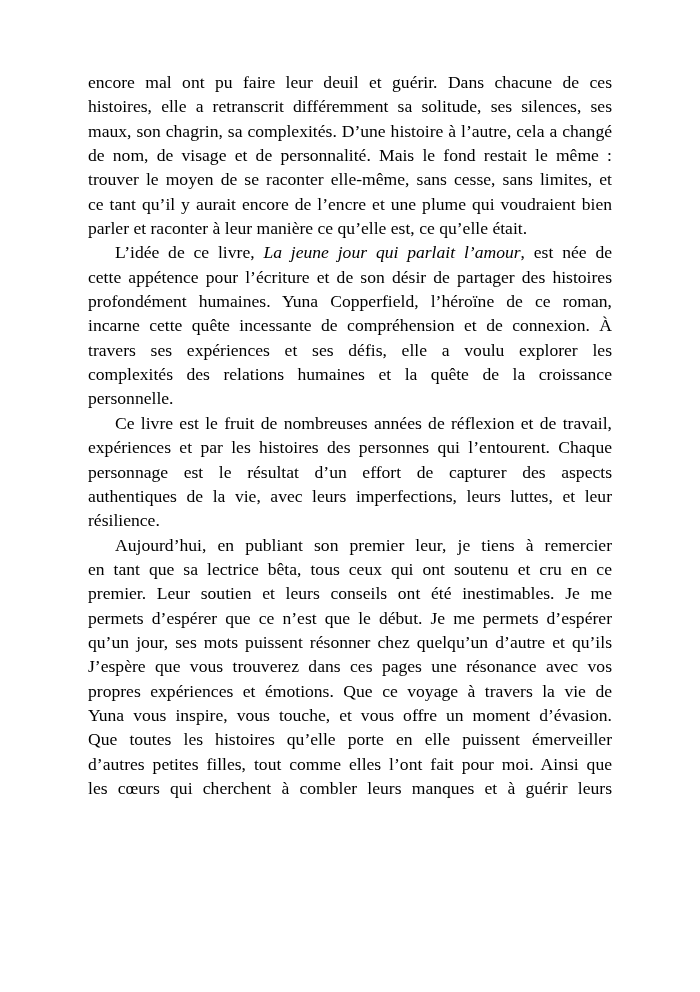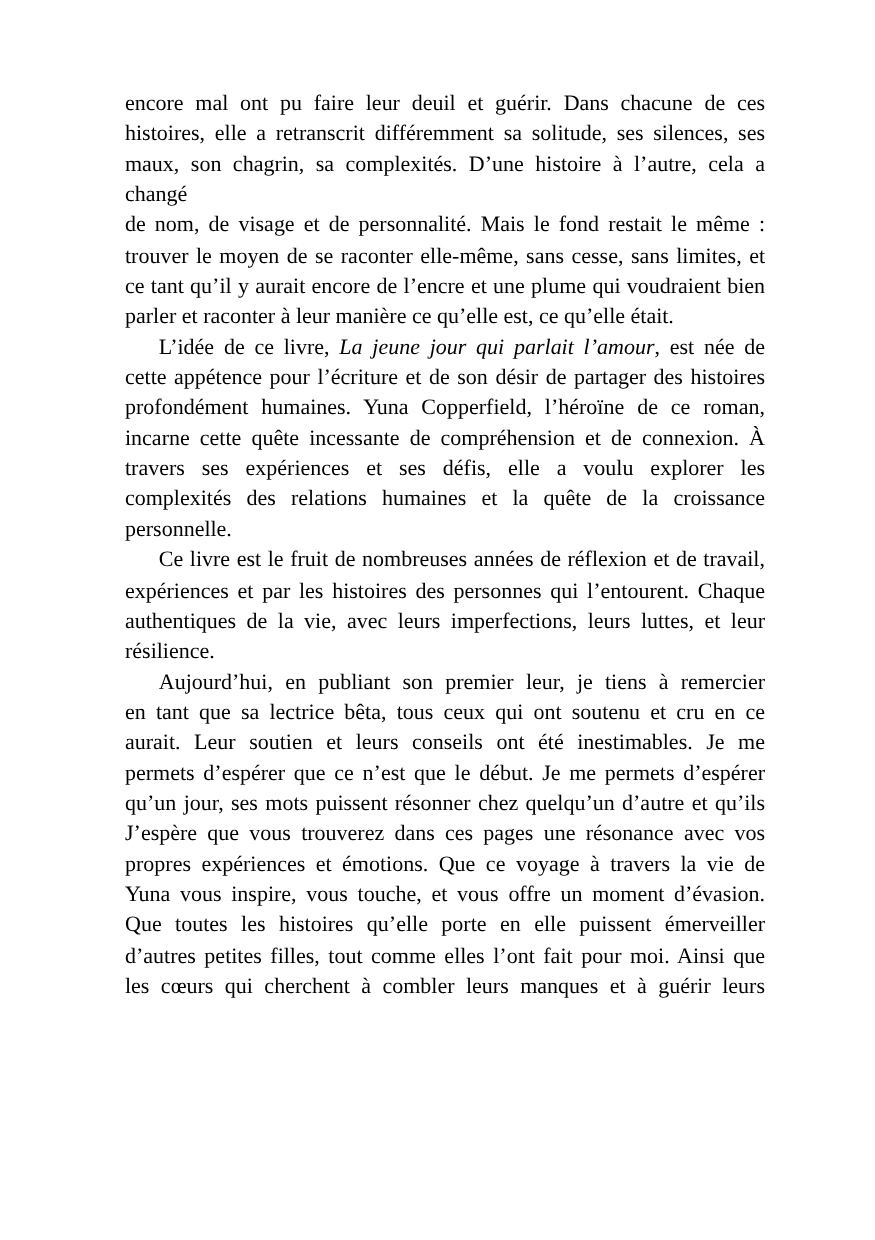--- a/index.html
+++ b/index.html
@@ -28,21 +28,20 @@
   .para {
     margin: 0;
     padding: 0;
   }
   .para.indent .line:first-child {
     text-indent: 27px;
   }
   .line {
     text-align: justify;
     text-align-last: justify;
-    margin-left: 12px;
   }
   .line.last {
     text-align-last: left;
   }
   .line em {
     font-style: italic;
   }
 </style>
 </head>
 <body>
@@ -63,27 +62,28 @@
         <div class="line"><span>cette appétence pour l’écriture et de son désir de partager des histoires</span></div>
         <div class="line"><span>profondément humaines. Yuna Copperfield, l’héroïne de ce roman,</span></div>
         <div class="line"><span>incarne cette quête incessante de compréhension et de connexion. À</span></div>
         <div class="line"><span>travers ses expériences et ses défis, elle a voulu explorer les</span></div>
         <div class="line"><span>complexités des relations humaines et la quête de la croissance</span></div>
         <div class="line last"><span>personnelle.</span></div>
       </div>
       <div class="para indent">
         <div class="line"><span>Ce livre est le fruit de nombreuses années de réflexion et de travail,</span></div>
         <div class="line"><span>expériences et par les histoires des personnes qui l’entourent. Chaque</span></div>
+        <div class="line"><span>personnage est le résultat d’un effort de capturer des aspects</span></div>
         <div class="line"><span>authentiques de la vie, avec leurs imperfections, leurs luttes, et leur</span></div>
         <div class="line last"><span>résilience.</span></div>
       </div>
       <div class="para indent">
         <div class="line"><span>Aujourd’hui, en publiant son premier leur, je tiens à remercier</span></div>
         <div class="line"><span>en tant que sa lectrice bêta, tous ceux qui ont soutenu et cru en ce</span></div>
-        <div class="line"><span>aurait. Leur soutien et leurs conseils ont été inestimables. Je me</span></div>
+        <div class="line"><span>premier. Leur soutien et leurs conseils ont été inestimables. Je me</span></div>
         <div class="line"><span>permets d’espérer que ce n’est que le début. Je me permets d’espérer</span></div>
         <div class="line"><span>qu’un jour, ses mots puissent résonner chez quelqu’un d’autre et qu’ils</span></div>
         <div class="line"><span>J’espère que vous trouverez dans ces pages une résonance avec vos</span></div>
         <div class="line"><span>propres expériences et émotions. Que ce voyage à travers la vie de</span></div>
         <div class="line"><span>Yuna vous inspire, vous touche, et vous offre un moment d’évasion.</span></div>
         <div class="line"><span>Que toutes les histoires qu’elle porte en elle puissent émerveiller</span></div>
         <div class="line"><span>d’autres petites filles, tout comme elles l’ont fait pour moi. Ainsi que</span></div>
         <div class="line"><span>les cœurs qui cherchent à combler leurs manques et à guérir leurs</span></div>
       </div>
     </div>

